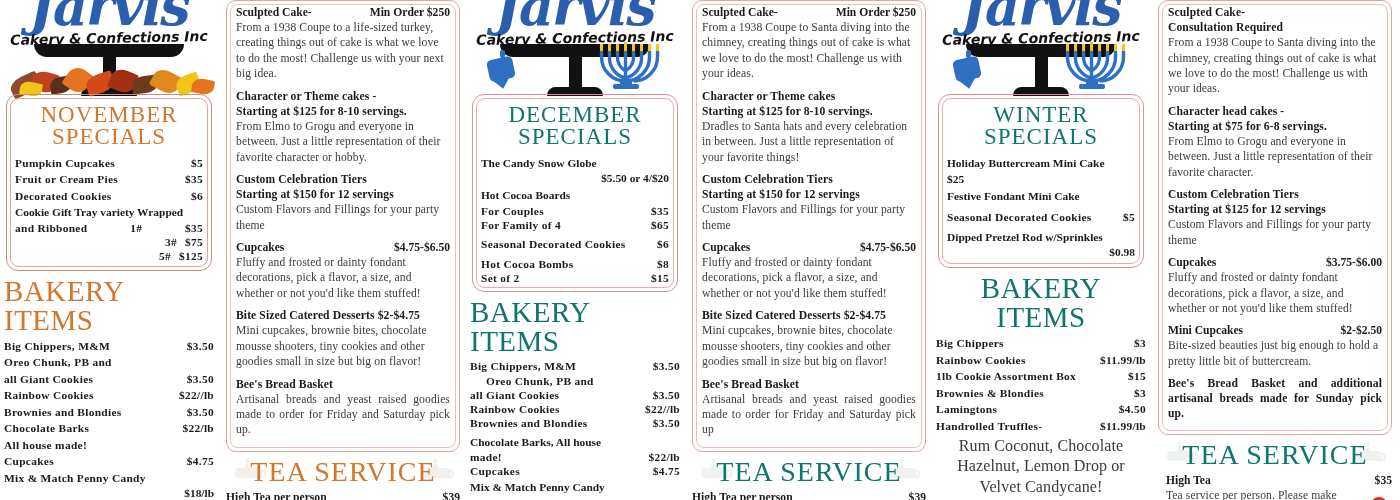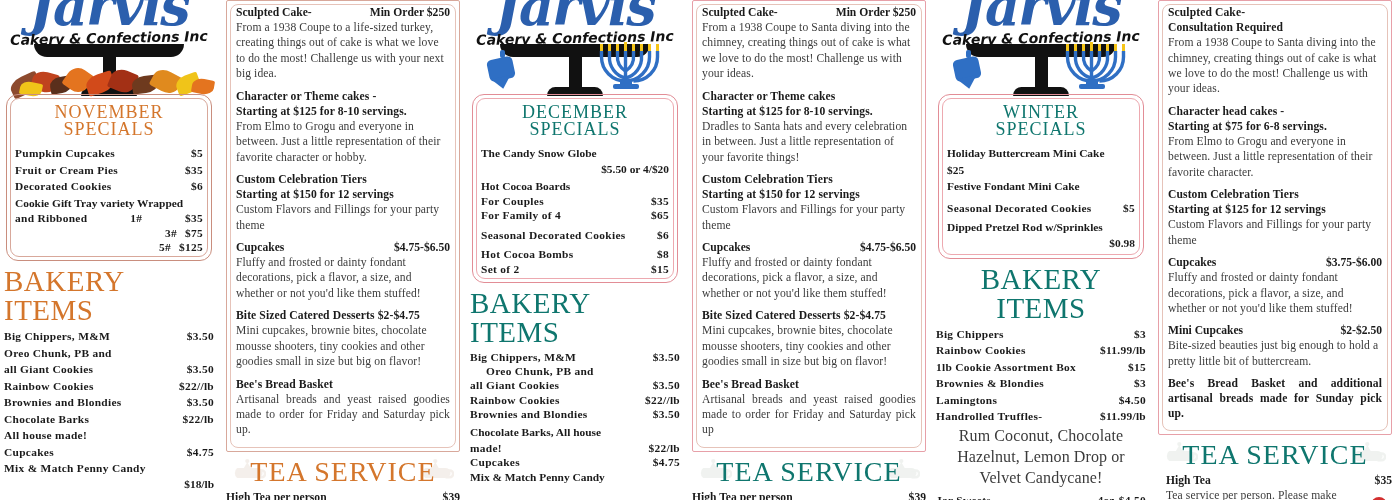--- a/index.html
+++ b/index.html
@@ -45,21 +45,21 @@
     padding:7px 8px 6px;margin:2px 2px 6px;
   }
   .box:before{
     content:"";position:absolute;left:3px;right:3px;top:3px;bottom:3px;
     border:1px solid #d8a89b;border-radius:9px;pointer-events:none;
   }
   .box.pink{border-color:#e28d96;}
   .box.pink:before{border-color:#eda9b0;}
   .specials-title{
     text-align:center;font-family:"Liberation Serif", serif;font-weight:400;
-    font-size:18px;line-height:0.95;letter-spacing:1px;margin:2px 0 7px;
+    font-size:23px;line-height:0.95;letter-spacing:1px;margin:2px 0 7px;
   }
   .t-orange{color:#d4762c;}
   .t-green{color:#0f766e;}
 
   .row{display:flex;justify-content:space-between;align-items:baseline;
     font-size:11.4px;font-weight:bold;letter-spacing:.3px;line-height:1.45;}
   .row .n{padding-right:8px;}
   .row .p{white-space:nowrap;}
   .row.ind .n{padding-left:16px;}
   .row.tight{line-height:1.25;}
@@ -68,21 +68,21 @@
 
   
   .bakery-title{
     font-family:"Liberation Serif", serif;font-size:29px;letter-spacing:.5px;
     margin:4px 0 3px;line-height:1;
   }
   .bk .row{font-size:11.4px;text-align:right;}
 
   
   .rbox{
-    position:relative;border:1px solid #d8a89b;border-radius:2px;
+    position:relative;border:1px solid #d8a89b;border-radius:10px;
     padding:4px 9px 6px;margin:0 0 4px;
   }
   .rbox.pink{border-color:#e7a0a8;}
   .rbox:before{
     content:"";position:absolute;left:3px;right:3px;top:3px;bottom:3px;
     border:1px solid #e6c3b9;border-radius:8px;pointer-events:none;
   }
   .hd{font-size:11.6px;font-weight:bold;line-height:1.3;letter-spacing:.1px;}
   .hd-row{display:flex;justify-content:space-between;font-size:11.6px;font-weight:bold;line-height:1.3;}
   .bd{font-size:11.6px;line-height:1.33;color:#3b3b3b;letter-spacing:.1px;}

